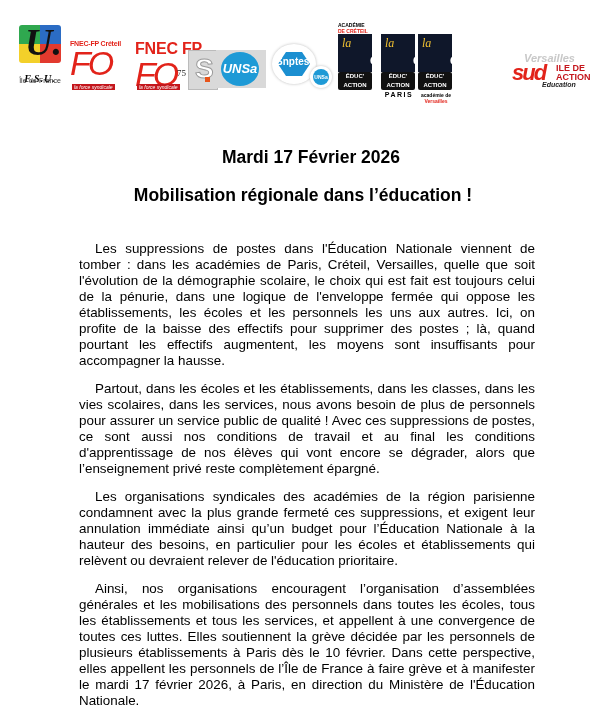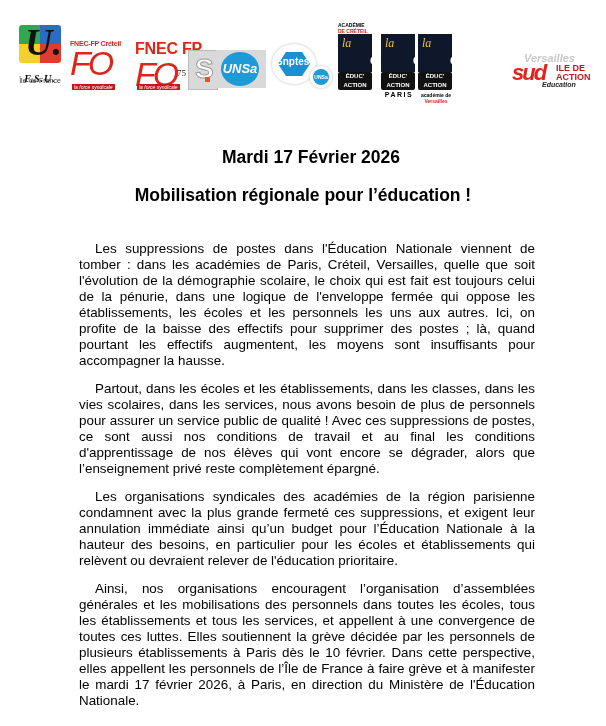--- a/index.html
+++ b/index.html
@@ -181,20 +181,20 @@
     <div class="sud-sud">sud</div>
     <div class="sud-idf">
       <div>ILE DE</div>
       <div>ACTION</div>
     </div>
     <div class="sud-edu">Education</div>
   </div>
 </div>
 
 <div class="title1">Mardi 17 Février 2026</div>
-<div class="title2">Mobilisation régionale pour l’éducation !</div>
+<div class="title2">Mobilisation régionale dans l’éducation !</div>
 
 <div class="body">
   <p class="para">Les suppressions de postes dans l'Éducation Nationale viennent de tomber : dans les académies de Paris, Créteil, Versailles, quelle que soit l'évolution de la démographie scolaire, le choix qui est fait est toujours celui de la pénurie, dans une logique de l'enveloppe fermée qui oppose les établissements, les écoles et les personnels les uns aux autres. Ici, on profite de la baisse des effectifs pour supprimer des postes ; là, quand pourtant les effectifs augmentent, les moyens sont insuffisants pour accompagner la hausse.</p>
   <p class="para">Partout, dans les écoles et les établissements, dans les classes, dans les vies scolaires, dans les services, nous avons besoin de plus de personnels pour assurer un service public de qualité ! Avec ces suppressions de postes, ce sont aussi nos conditions de travail et au final les conditions d'apprentissage de nos élèves qui vont encore se dégrader, alors que l’enseignement privé reste complètement épargné.</p>
   <p class="para">Les organisations syndicales des académies de la région parisienne condamnent avec la plus grande fermeté ces suppressions, et exigent leur annulation immédiate ainsi qu’un budget pour l’Éducation Nationale à la hauteur des besoins, en particulier pour les écoles et établissements qui relèvent ou devraient relever de l'éducation prioritaire.</p>
   <p class="para">Ainsi, nos organisations encouragent l’organisation d’assemblées générales et les mobilisations des personnels dans toutes les écoles, tous les établissements et tous les services, et appellent à une convergence de toutes ces luttes. Elles soutiennent la grève décidée par les personnels de plusieurs établissements à Paris dès le 10 février. Dans cette perspective, elles appellent les personnels de l’Île de France à faire grève et à manifester le mardi 17 février 2026, à Paris, en direction du Ministère de l'Éducation Nationale.</p>
 </div>
 
 </body></html>

